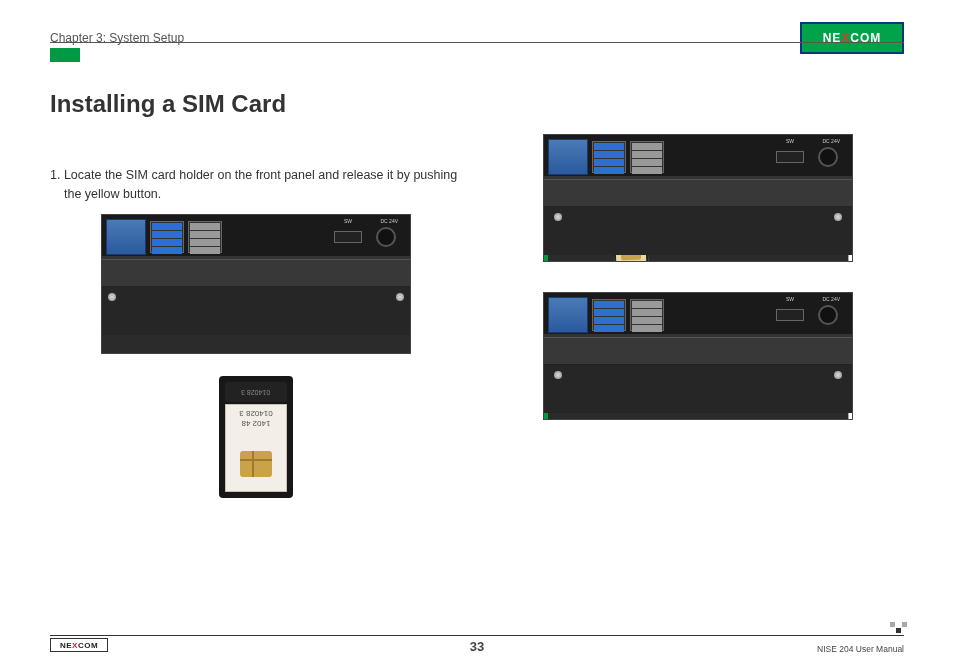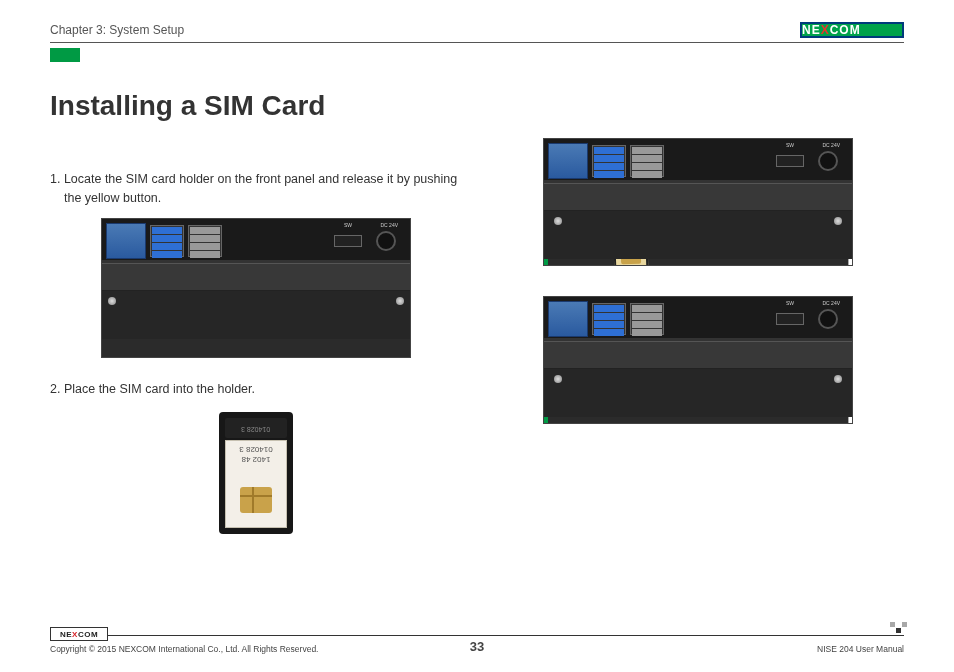--- a/index.html
+++ b/index.html
@@ -30,26 +30,26 @@
     justify-content: space-between;
     align-items: center;
     gap: 8px;
   }
   .chapter-label {
     font-size: 12px;
     color: #555;
   }
   .header-logo {
     width: 104px;
-    height: 16px;
+    height: 32px;
     background: #00a24a;
     border: 2px solid #003a7b;
     display: flex;
     align-items: center;
-    justify-content: flex-start;
+    justify-content: center;
   }
   .header-logo-text {
     color: #fff;
     font-weight: bold;
     font-size: 12px;
     letter-spacing: 1px;
   }
   .header-logo-text .x {
     color: #e9352c;
   }
@@ -71,21 +71,21 @@
   }
   
   .content {
     position: absolute;
     top: 90px;
     left: 50px;
     right: 50px;
     bottom: 55px;
   }
   .title {
-    font-size: 28px;
+    font-size: 24px;
     font-weight: bold;
     color: #333;
     margin-bottom: 4px;
   }
   .columns {
     display: flex;
     gap: 30px;
     margin-top: 6px;
   }
   .col {
@@ -424,21 +424,20 @@
               <div class="cfast-label" style="right:122px">CFast</div>
             </div>
             <div class="panel-bot">
               <div class="screw" style="top:6px;left:6px"></div>
               <div class="screw" style="top:6px;right:6px"></div>
 
             </div>
           </div>
         </div>
 
-        <div class="step">2. Place the SIM card into the holder.</div>
 
         <div class="sim-holder-fig">
           <div class="sim-holder">
             <div class="sim-holder-top">
               <span class="txt">014028 3</span>
             </div>
             <div class="sim-card">
               <div class="sim-card-txt">
                 <span>1402 48</span><br>
                 <span>014028 3</span>
@@ -537,19 +536,18 @@
     <div class="sq" style="top:0;left:12px"></div>
   </div>
   <div class="footer-rule"></div>
   <div class="footer">
     <div class="footer-left">
       <div class="footer-logo">
         <span>NE</span>
           <span class="x">X</span>
           <span>COM</span>
       </div>
-      <div>Copyright © 2015 NEXCOM International Co., Ltd. All Rights Reserved.</div>
     </div>
     <div class="page-num">33</div>
     <div>NISE 204 User Manual</div>
   </div>
 
 </div>
 
 </body></html>

